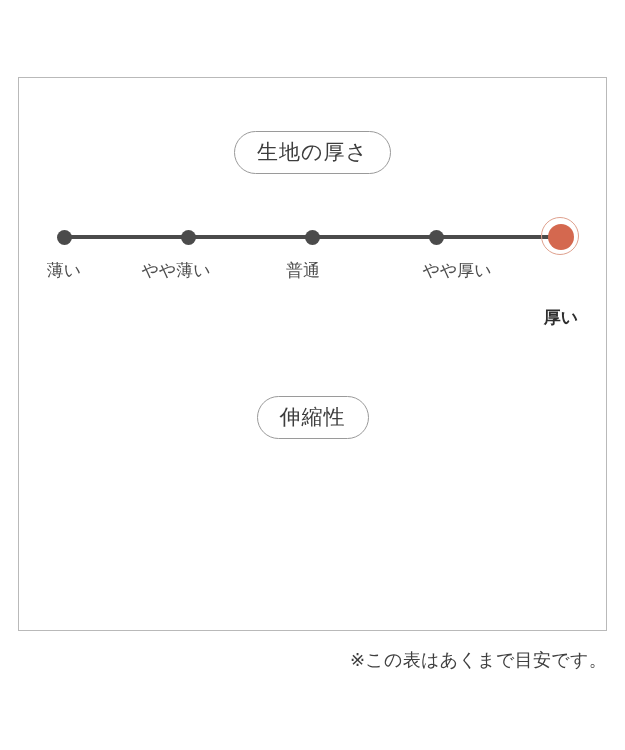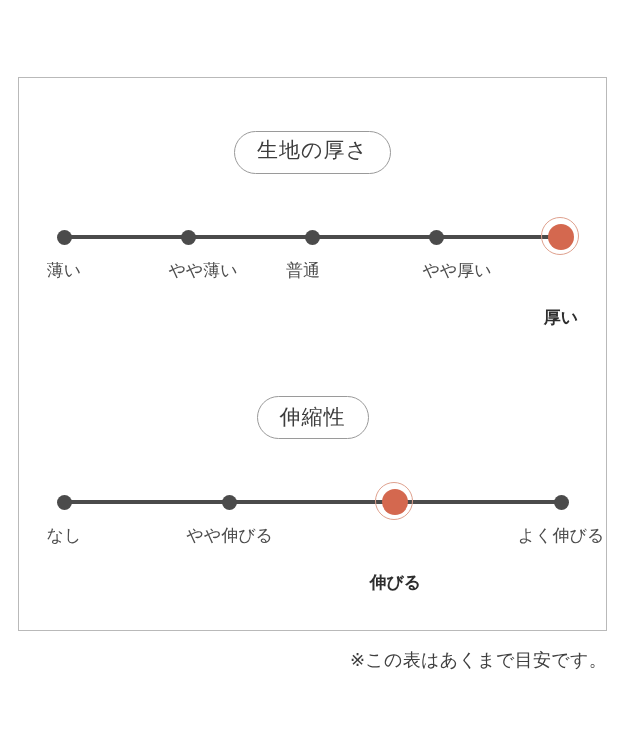--- a/index.html
+++ b/index.html
@@ -114,49 +114,38 @@
     letter-spacing: 0.3px;
     white-space: nowrap;
     margin-left: 8px;
   }
 </style>
 </head>
 <body>
 
 <div id="spec-card">
 
-  <div class="pill-row" style="top:53px;font-family:Liberation Mono, monospace;">
+  <div class="pill-row" style="top:53px;">
     <span class="pill">生地の厚さ</span>
   </div>
 
   <div class="scale" id="scale-thickness" style="top:136px;">
     <div class="track"></div>
   <div class="dot" style="left: 45px;"></div>
       <div class="tick-label" style="left: 45px;">薄い</div>
       <div class="dot" style="left: 169.25px;"></div>
-      <div class="tick-label" style="left: 184px;">やや薄い</div>
+      <div class="tick-label" style="left: 157px;">やや薄い</div>
       <div class="dot" style="left: 293.5px;"></div>
       <div class="tick-label" style="left: 284px;">普通</div>
       <div class="dot" style="left: 417.75px;"></div>
       <div class="tick-label" style="left: 438px;">やや厚い</div>
       <div class="dot selected" style="left: 542px;"></div>
       <div class="tick-label selected" style="left: 542px;">厚い</div>
     </div>
 
   <div class="pill-row" style="top:318px;">
     <span class="pill">伸縮性</span>
   </div>
 
-  <div class="scale" id="scale-stretch" style="top:401px;">
-    <div class="track"></div>
-  <div class="dot" style="left: 45px;"></div>
-      <div class="tick-label" style="left: 45px;">なし</div>
-      <div class="dot" style="left: 210.667px;"></div>
-      <div class="tick-label" style="left: 210.667px;">やや伸びる</div>
-      <div class="dot selected" style="left: 376.333px;"></div>
-      <div class="tick-label selected" style="left: 376.333px;">伸びる</div>
-      <div class="dot" style="left: 542px;"></div>
-      <div class="tick-label" style="left: 542px;">よく伸びる</div>
-    </div>
 
 </div>
 
 <div id="footnote">※この表はあくまで目安です。</div>
 
 </body></html>

